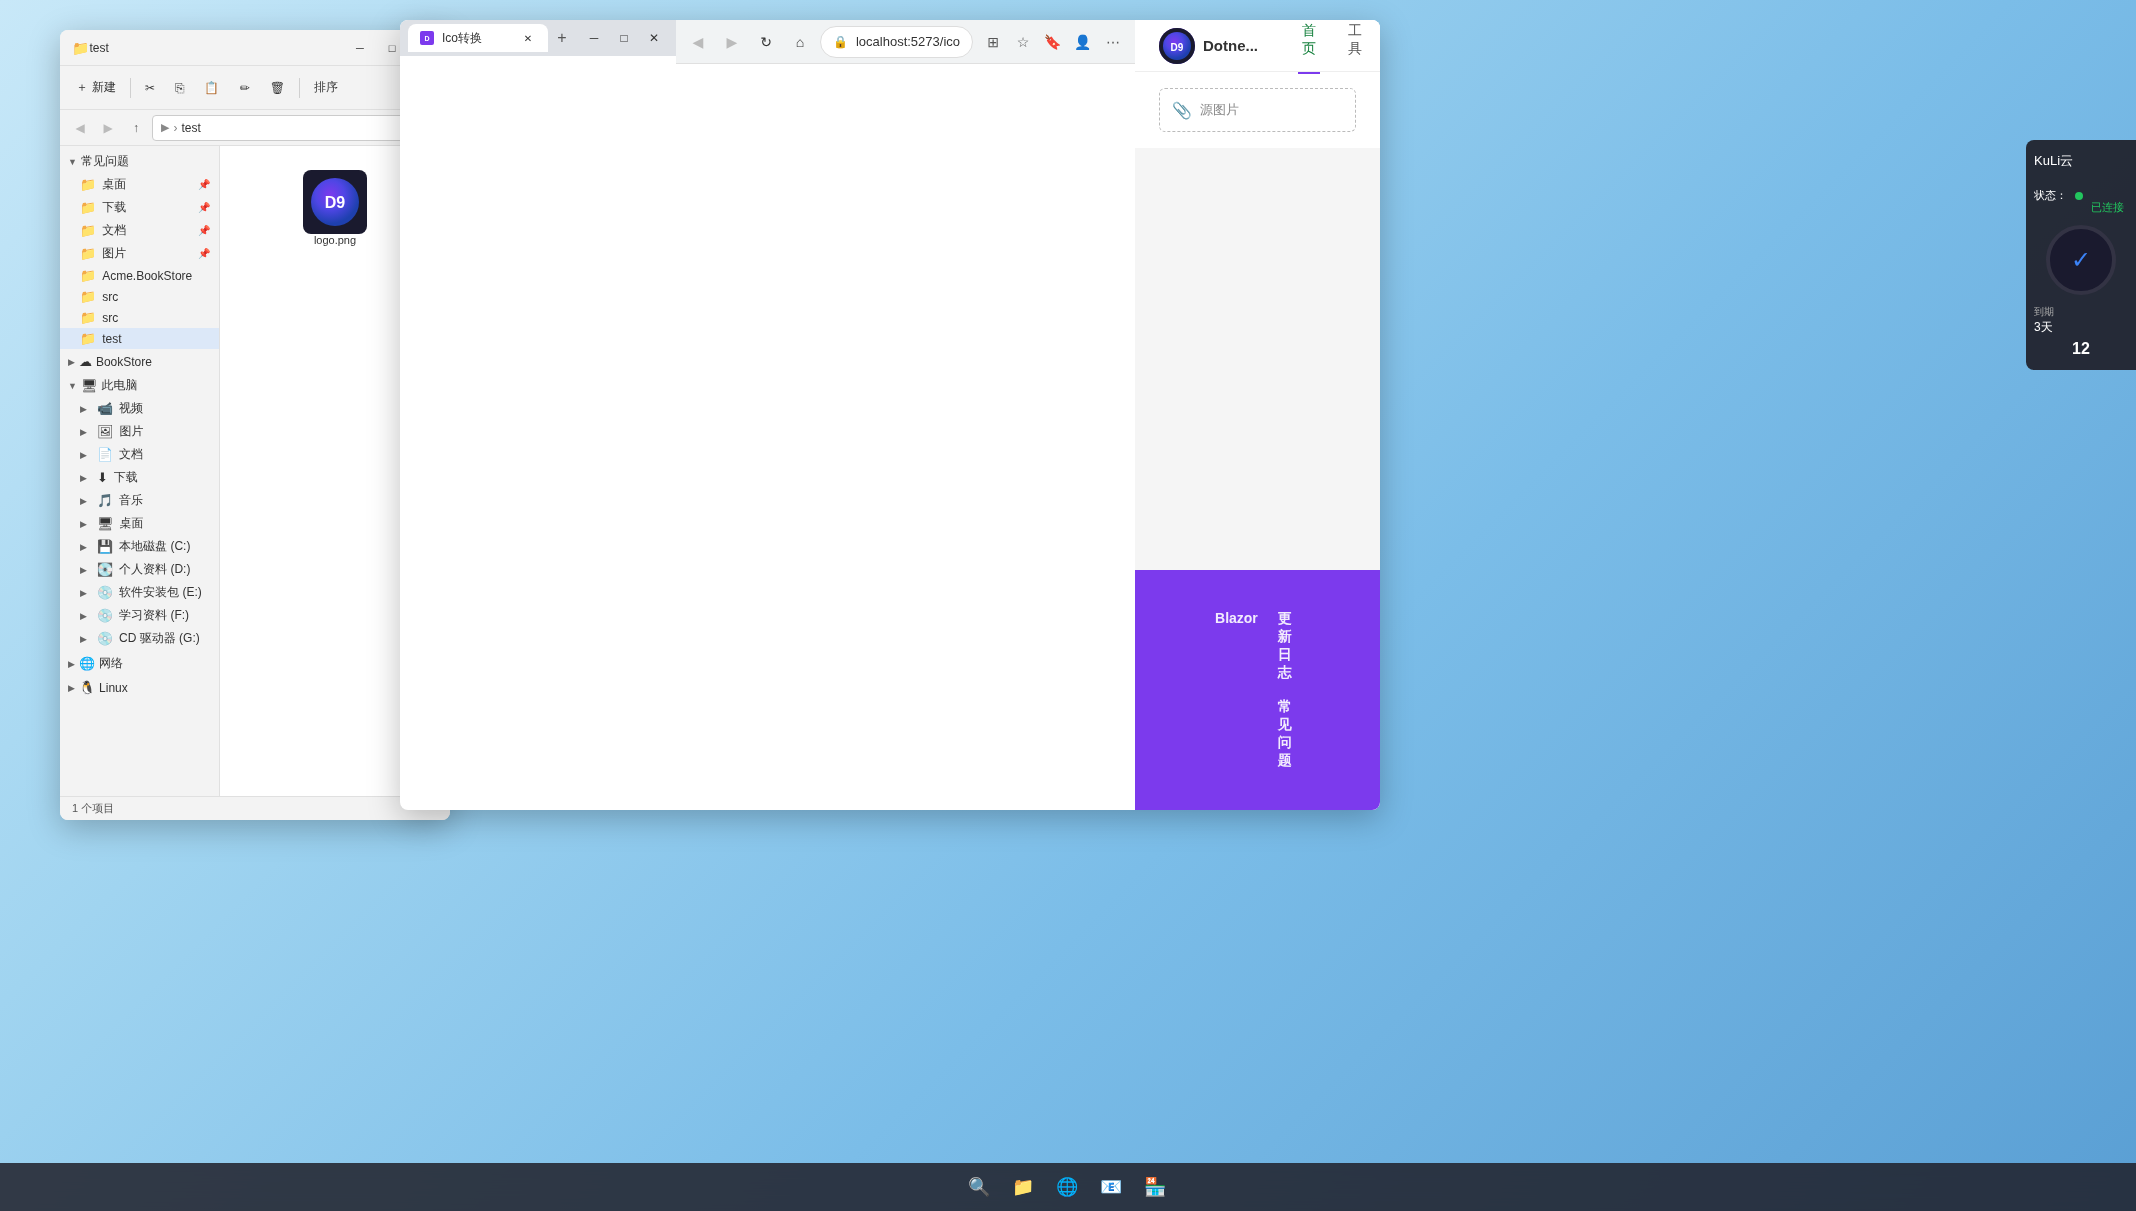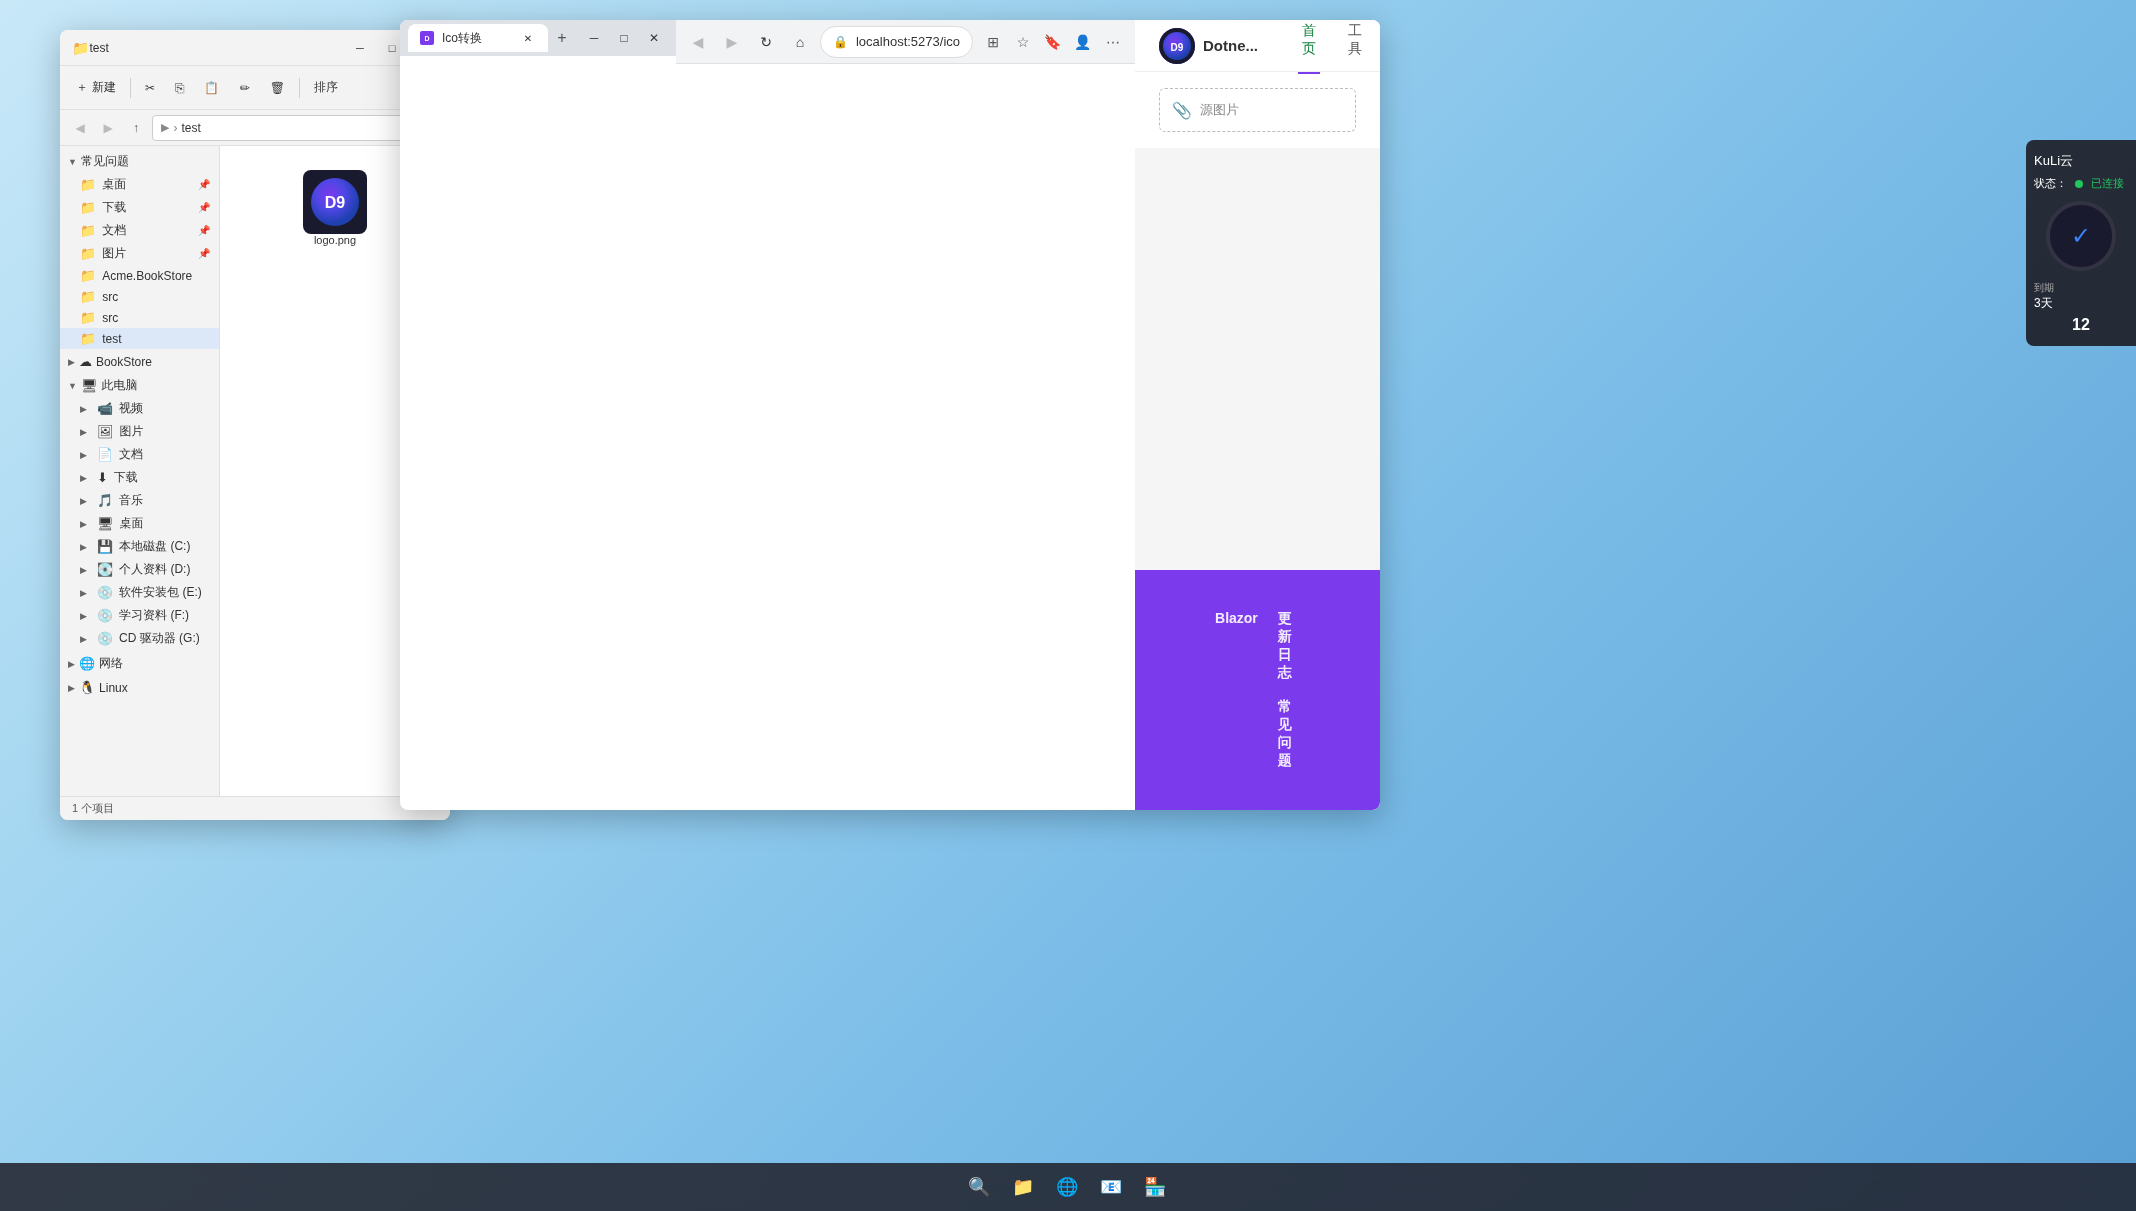--- a/index.html
+++ b/index.html
@@ -862,21 +862,21 @@
       </div>
     </div>
   </div>
 </div>
 
 <div class="kuli-panel">
   <div class="kuli-title">KuLi云</div>
   <div class="kuli-status">
     <span>状态：</span>
     <span class="status-dot"></span>
-    <span style="color:#22c55e;">已连接</span>
+    <span style="color:#22c55e;margin-top:24px;">已连接</span>
   </div>
   <div class="kuli-circle">
     <span class="kuli-check">✓</span>
   </div>
   <div class="kuli-expire">
     <span>到期</span>
   </div>
   <div class="kuli-days">
     <span>3天</span>
   </div>

